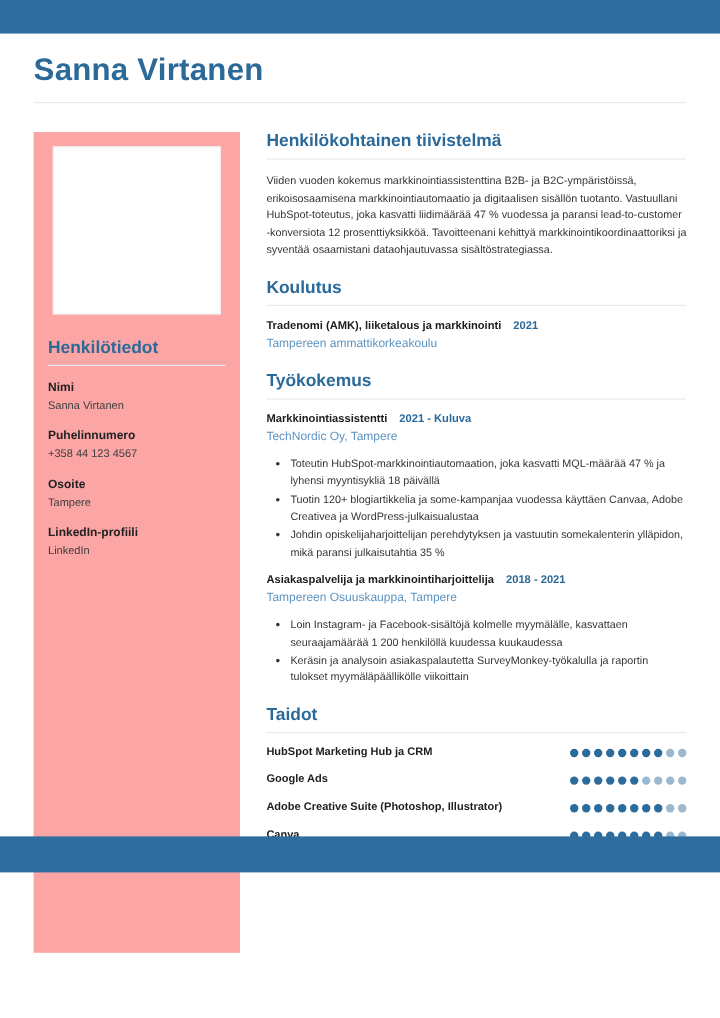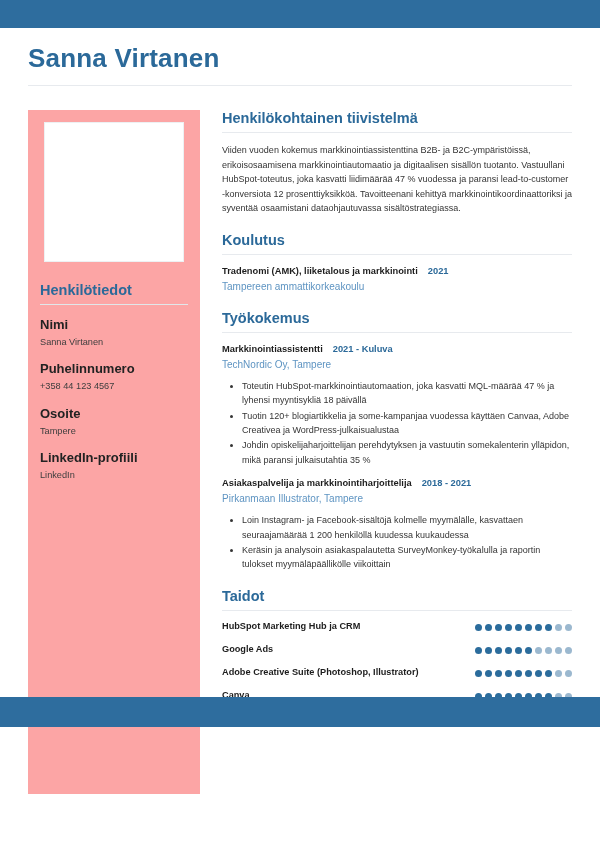--- a/index.html
+++ b/index.html
@@ -98,21 +98,21 @@
   }
   .sidebar-rule {
     height: 1px;
     background: #e1e7ea;
     margin-bottom: 12px;
   }
   .contact-block {
     margin-bottom: 13px;
   }
   .contact-label {
-    font-size: 13px;
+    font-size: 10px;
     font-weight: bold;
     color: #222222;
     margin-bottom: 2px;
     line-height: 1.3;
   }
   .contact-value {
     font-size: 9.2px;
     color: #3d3d3d;
     line-height: 1.35;
     word-break: break-word;
@@ -290,21 +290,21 @@
                 <li>Toteutin HubSpot-markkinointiautomaation, joka kasvatti MQL-määrää 47 % ja lyhensi myyntisykliä 18 päivällä</li>
                 <li>Tuotin 120+ blogiartikkelia ja some-kampanjaa vuodessa käyttäen Canvaa, Adobe Creativea ja WordPress-julkaisualustaa</li>
                 <li>Johdin opiskelijaharjoittelijan perehdytyksen ja vastuutin somekalenterin ylläpidon, mikä paransi julkaisutahtia 35 %</li>
               </ul>
             </div>
             <div class="entry">
               <div class="entry-row">
                 <div class="entry-title">Asiakaspalvelija ja markkinointiharjoittelija</div>
                 <div class="entry-date">2018 - 2021</div>
               </div>
-              <div class="entry-sub">Pirkanmaan Illustrator, Tampere</div>
+              <div class="entry-sub">Tampereen Osuuskauppa, Tampere</div>
               <ul class="bullets">
                 <li>Loin Instagram- ja Facebook-sisältöjä kolmelle myymälälle, kasvattaen seuraajamäärää 1 200 henkilöllä kuudessa kuukaudessa</li>
                 <li>Keräsin ja analysoin asiakaspalautetta SurveyMonkey-työkalulla ja raportin tulokset myymäläpäällikölle viikoittain</li>
               </ul>
             </div>
           </div>
       </section>
 
       <section class="section">
         <h2 class="section-title">Taidot</h2>

